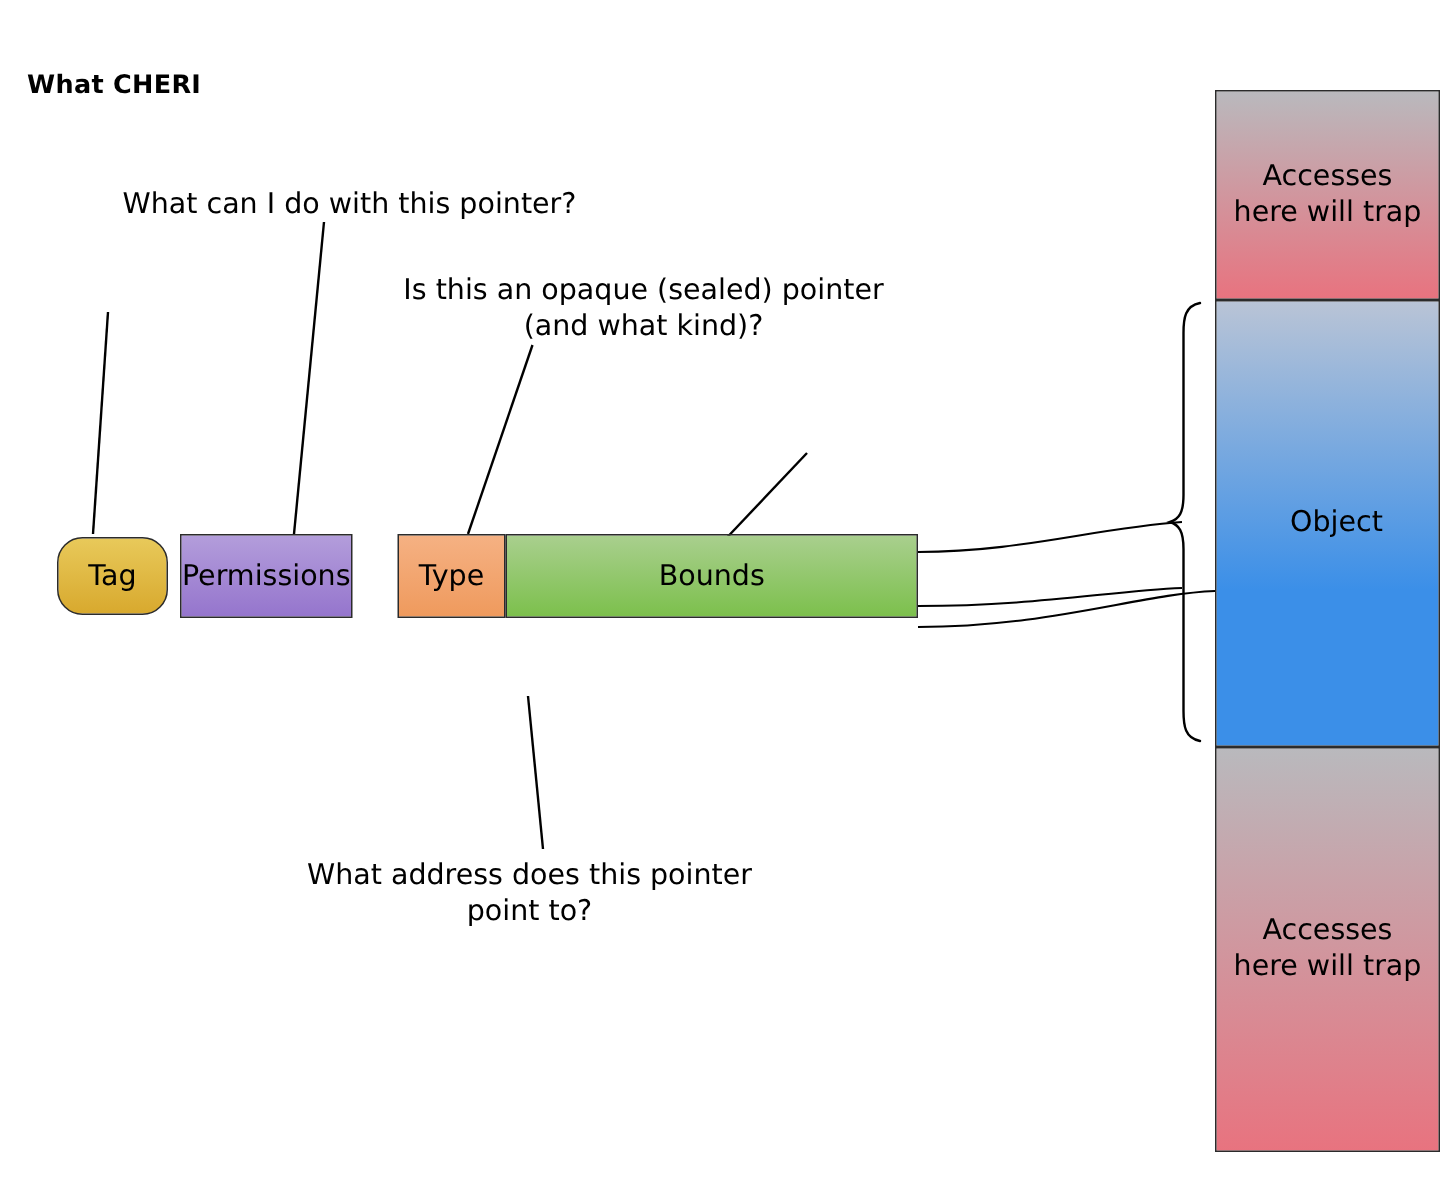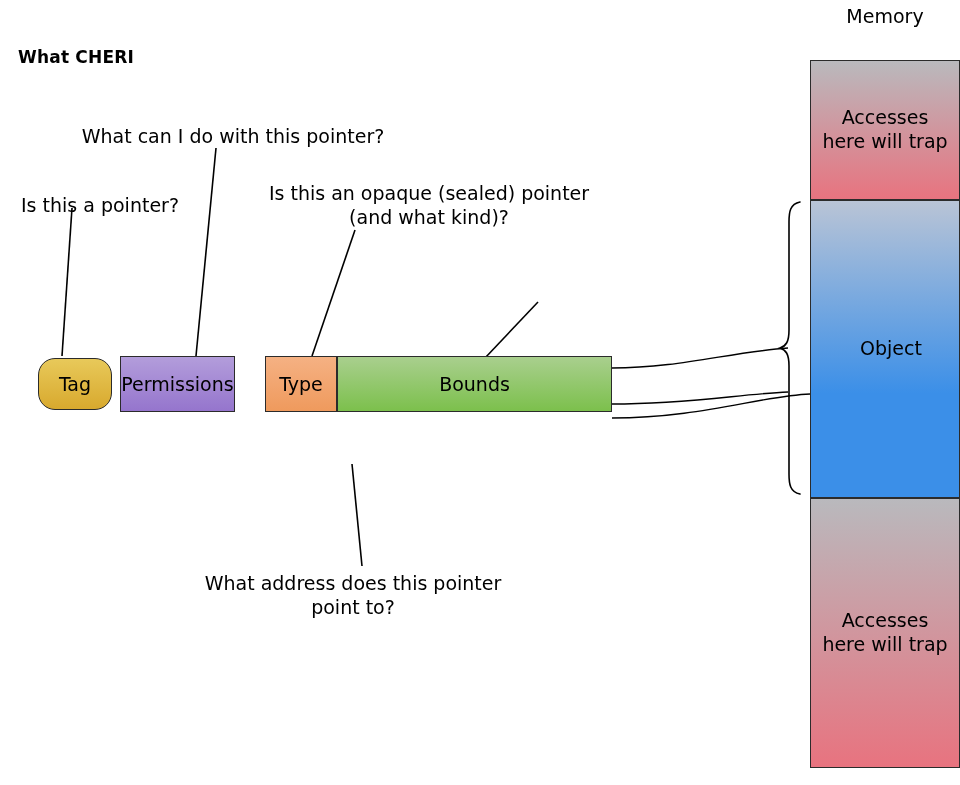--- a/index.html
+++ b/index.html
@@ -130,23 +130,21 @@
              C 790,204 789,212 789,222
              L 789,330
              C 789,342 786,346 780,348
              C 786,350 789,354 789,366
              L 789,474
              C 789,484 790,492 800,494" fill="none" stroke="#000" stroke-width="1.6" stroke-linecap="round"></path>
   </svg>
 
   <div class="abs title" style="left:18px; top:47px;">What CHERI</div>
 
-  <div class="abs memlabel" style="left:810px; top:5px; width:150px;">Memory</div>
 
-  <div class="abs callout" style="left:0px; top:194px; width:200px;">Is this a pointer?</div>
 
   <div class="abs callout" style="left:58px; top:125px; width:350px;">What can I do with this pointer?</div>
 
   <div class="abs callout" style="left:248px; top:182px; width:362px;">Is this an opaque (sealed) pointer
 (and what kind)?</div>
 
 
   <div class="abs callout" style="left:188px; top:572px; width:330px;">What address does this pointer
 point to?</div>
 

